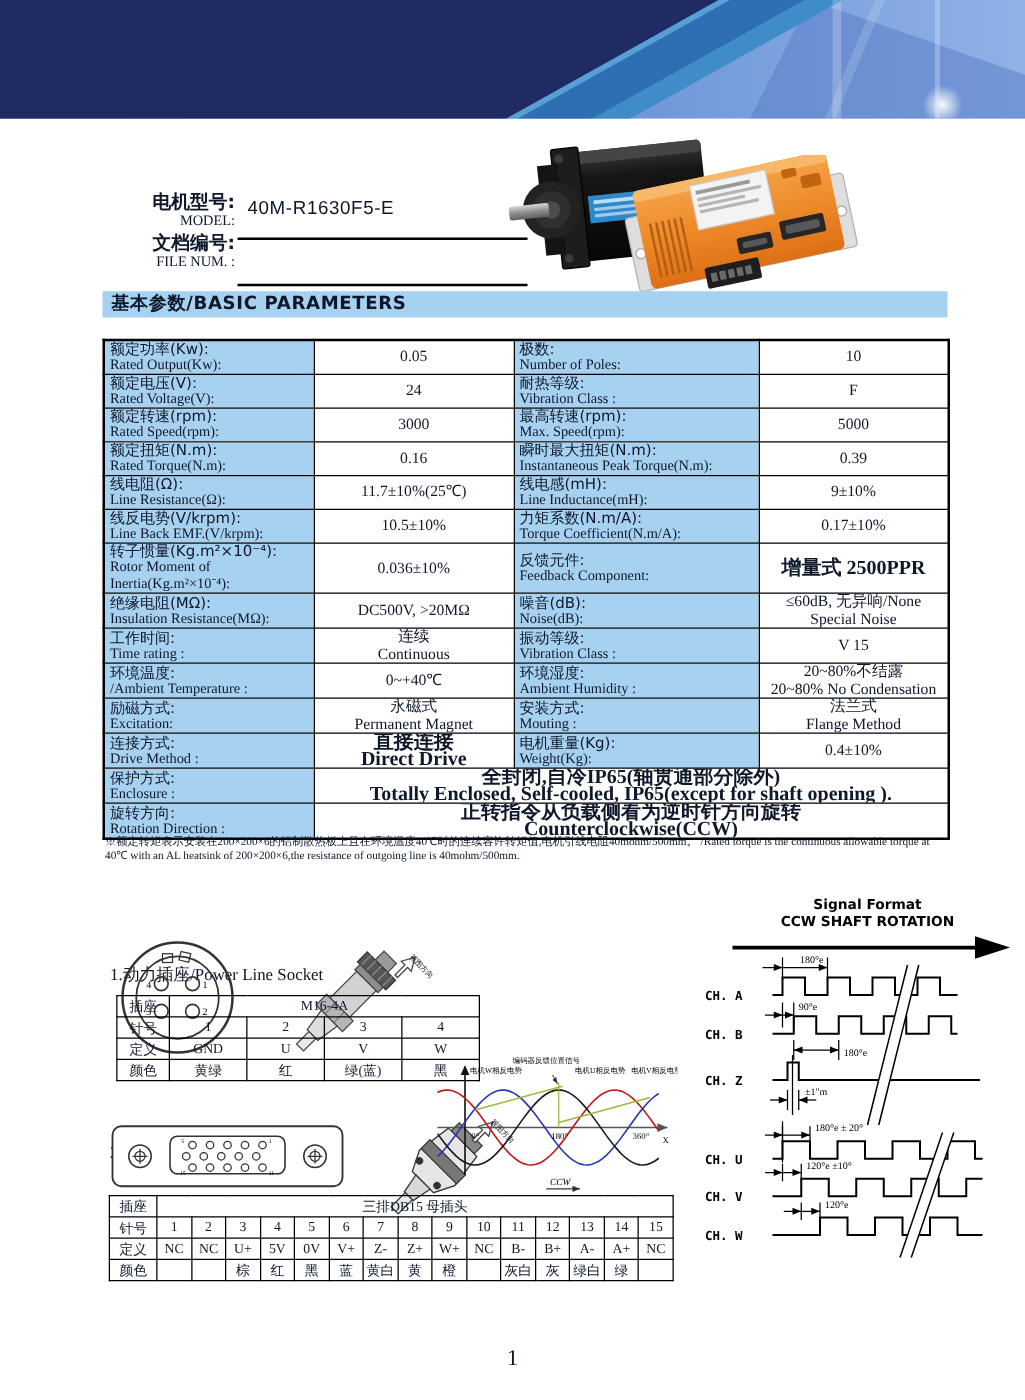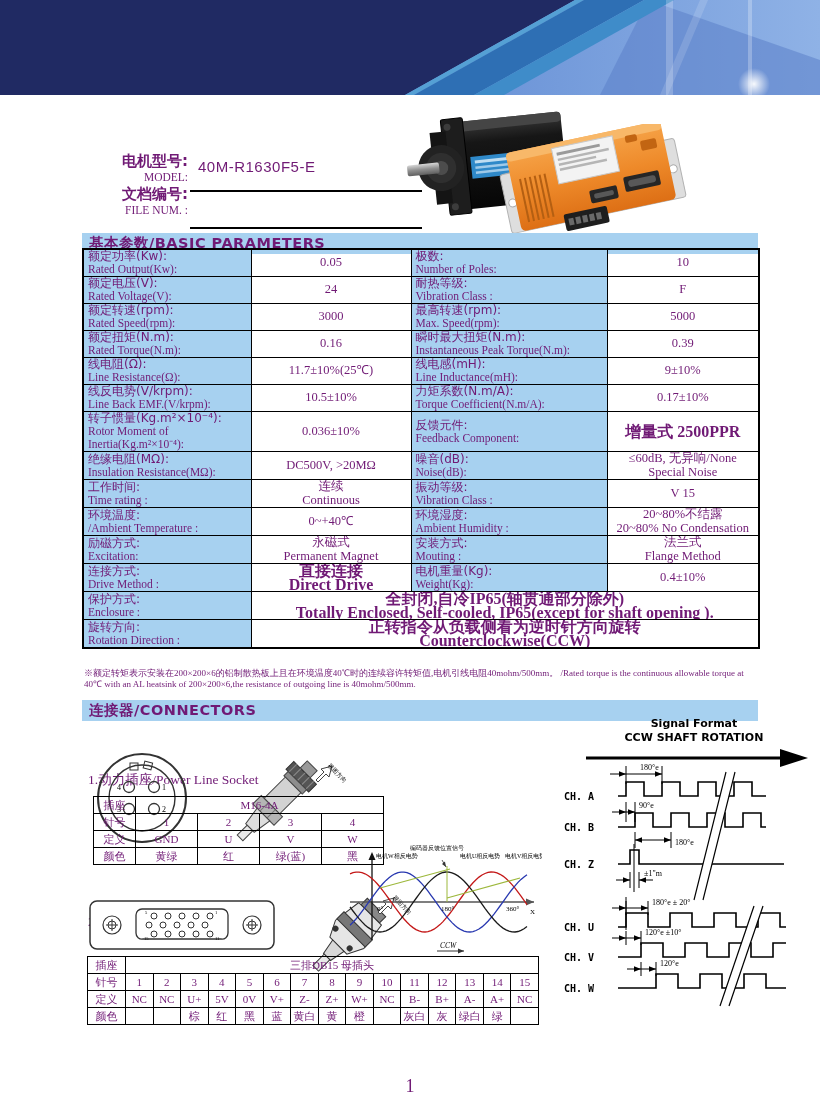--- a/index.html
+++ b/index.html
@@ -1,31 +1,31 @@
 <!DOCTYPE html>
 <html><head>
 <meta charset="utf-8">
 <style>
   html,body{margin:0;padding:0;background:#fff;}
   #page{position:relative;width:820px;height:1120px;background:#fff;overflow:hidden;
-        font-family:"Liberation Serif",serif;color:#701a75;}
+        font-family:"Liberation Serif",serif;color:#0f172a;}
   .abs{position:absolute;}
   
   .mlabels{position:absolute;left:70px;top:152px;width:118px;text-align:right;}
   .lbl-cn{font-family:"DejaVu Sans",sans-serif;font-weight:bold;font-size:15px;line-height:18px;}
   .lbl-en{font-size:11.5px;line-height:15px;}
   .mvalue{position:absolute;left:198px;top:158px;font-family:"Liberation Sans",sans-serif;
           font-size:15px;letter-spacing:.5px;}
   .uline{position:absolute;height:1.5px;background:#000;}
   
   .secbar{position:absolute;left:82px;width:676px;height:21px;background:#a7d1f0;
           font-family:"DejaVu Sans",sans-serif;font-weight:bold;font-size:14.5px;
           line-height:21px;padding-left:7px;box-sizing:border-box;letter-spacing:.5px;}
   
-  .ptable{position:absolute;left:82px;top:248px;width:676px;border-collapse:collapse;
+  .ptable{position:absolute;left:82px;top:271px;width:676px;border-collapse:collapse;
           table-layout:fixed;border:2px solid #000;padding-left:42px;}
   .ptable td{border:1.4px solid #000;height:26px;padding:0 4px;overflow:hidden;vertical-align:middle;}
   .ptable td.lbl{background:#a7d1f0;}
   .ptable .cn{font-family:"DejaVu Sans",sans-serif;font-size:12px;line-height:13px;}
   .ptable .en{font-size:11.5px;line-height:13px;}
   .ptable td.val{text-align:center;font-size:12.5px;line-height:13.5px;}
   .ptable td.val.mono{font-family:Liberation Serif, serif;font-weight:bold;font-size:16px;}
   
   .footnote{position:absolute;left:84px;top:668px;width:674px;font-size:9px;line-height:11px;}
   
@@ -380,21 +380,20 @@
           <td class="val mono" colspan="3">
             <div>正转指令从负载侧看为逆时针方向旋转</div>
             <div>Counterclockwise(CCW)</div>
           </td>
         </tr>
       </tbody>
   </table>
 
   <div class="footnote">※额定转矩表示安装在200×200×6的铝制散热板上且在环境温度40℃时的连续容许转矩值,电机引线电阻40mohm/500mm。 /Rated torque is the continuous allowable torque at 40℃ with an AL heatsink of 200×200×6,the resistance of outgoing line is 40mohm/500mm.</div>
 
-  <div class="secbar" style="top:700px">连接器/CONNECTORS</div>
 
   <div class="chead" style="left:88px;top:726px">1.动力插座/Power Line Socket</div>
 
   <svg class="abs" style="left:92px;top:748px" width="100" height="100">
     <circle cx="50" cy="50" r="44" fill="none" stroke="#333" stroke-width="2"></circle>
     <circle cx="50" cy="50" r="33" fill="none" stroke="#333" stroke-width="1.4"></circle>
     <rect x="38" y="15" width="8" height="7" fill="none" stroke="#333"></rect>
     <rect x="52" y="14" width="8" height="7" fill="none" stroke="#333" transform="rotate(14 56 17)"></rect>
     <circle cx="37" cy="39" r="5.5" fill="none" stroke="#333" stroke-width="1.3"></circle>
     <circle cx="62" cy="39" r="5.5" fill="none" stroke="#333" stroke-width="1.3"></circle>

